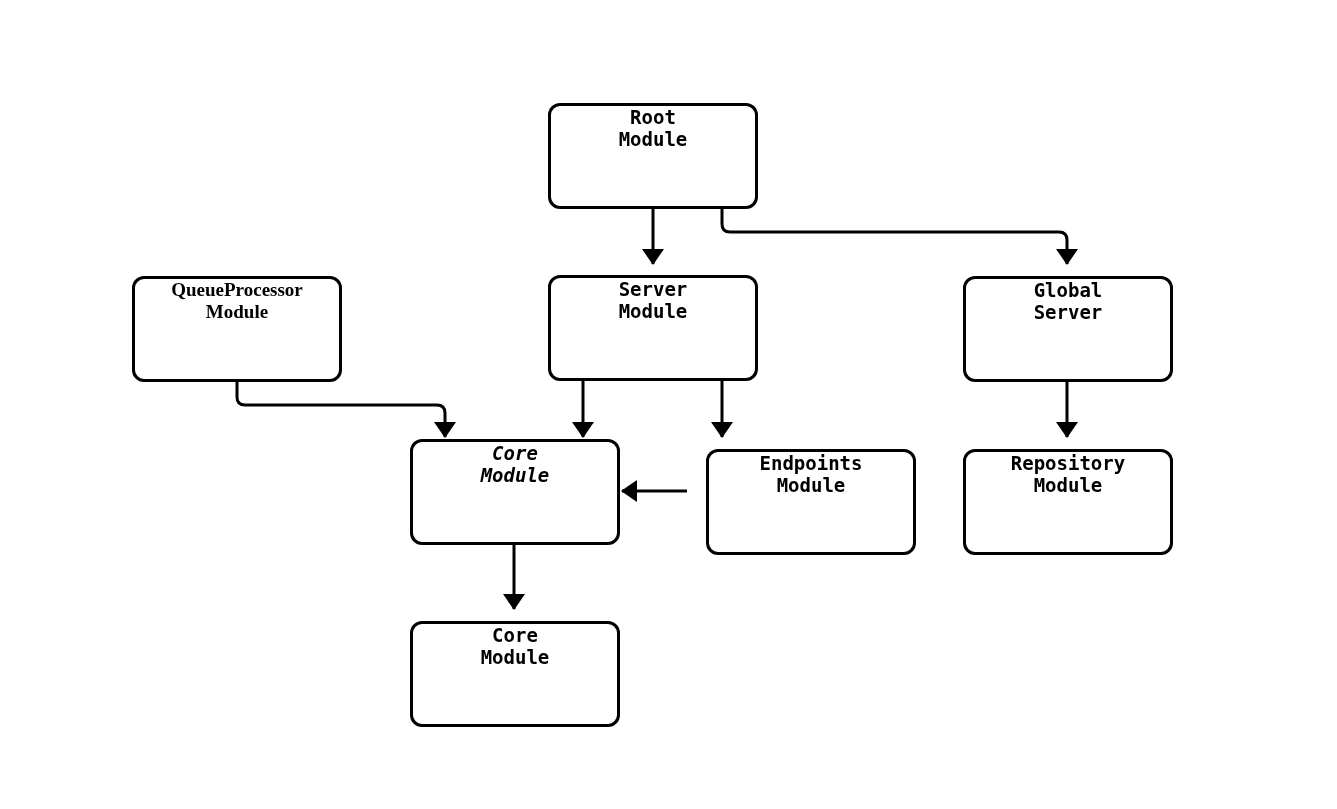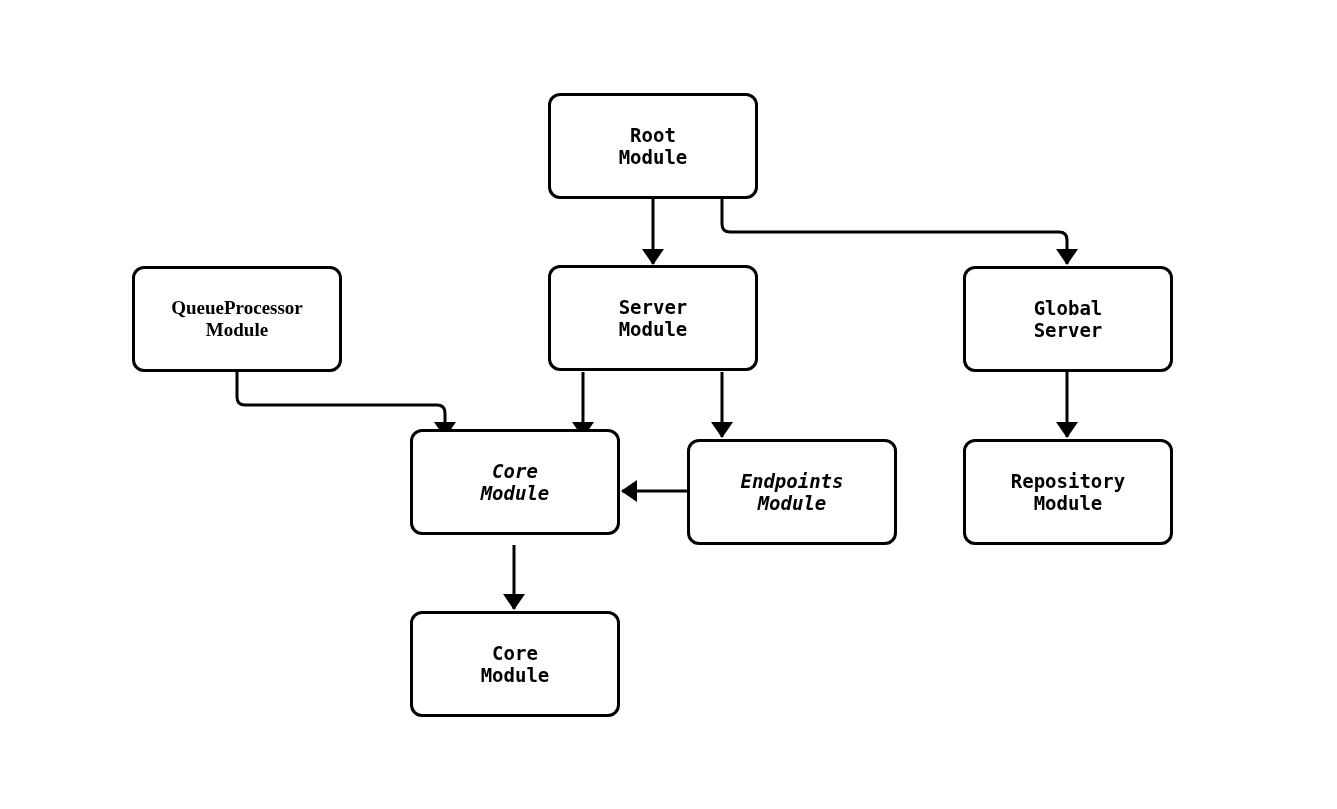--- a/index.html
+++ b/index.html
@@ -27,22 +27,23 @@
   }
   .node {
     position: absolute;
     width: 210px;
     height: 106px;
     box-sizing: border-box;
     background: #ffffff;
     border: 3px solid #000000;
     border-radius: 12px;
     display: flex;
-    align-items: center;
+    align-items: flex-start;
     justify-content: center;
+    margin-top: 10px;
   }
   .node-label {
     font-size: 19px;
     line-height: 22px;
     font-weight: bold;
     color: #000000;
     text-align: center;
     white-space: pre-line;
   }
 </style>
@@ -93,21 +94,21 @@
   <div class="node" style="left:963px; top:266px;">
     <div class="node-label">Global
 Server</div>
   </div>
 
   <div class="node" style="left:410px; top:429px;font-style:italic;">
     <div class="node-label">Core
 Module</div>
   </div>
 
-  <div class="node" style="left:687px; top:439px;font-style:italic;">
+  <div class="node" style="left:706px; top:439px;">
     <div class="node-label">Endpoints
 Module</div>
   </div>
 
   <div class="node" style="left:963px; top:439px;">
     <div class="node-label">Repository
 Module</div>
   </div>
 
   <div class="node" style="left:410px; top:611px;">

